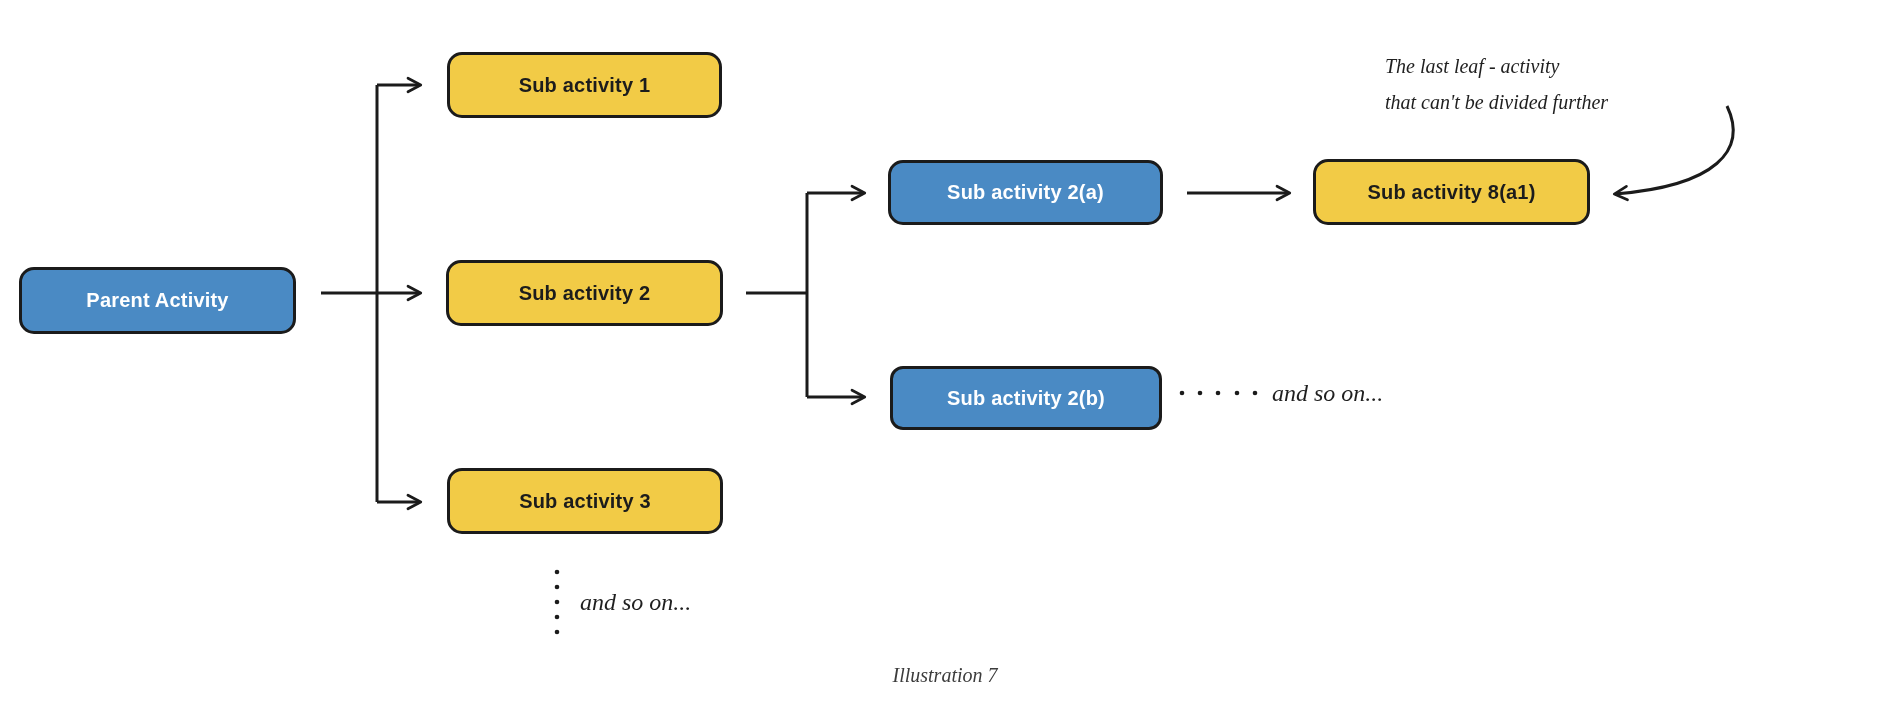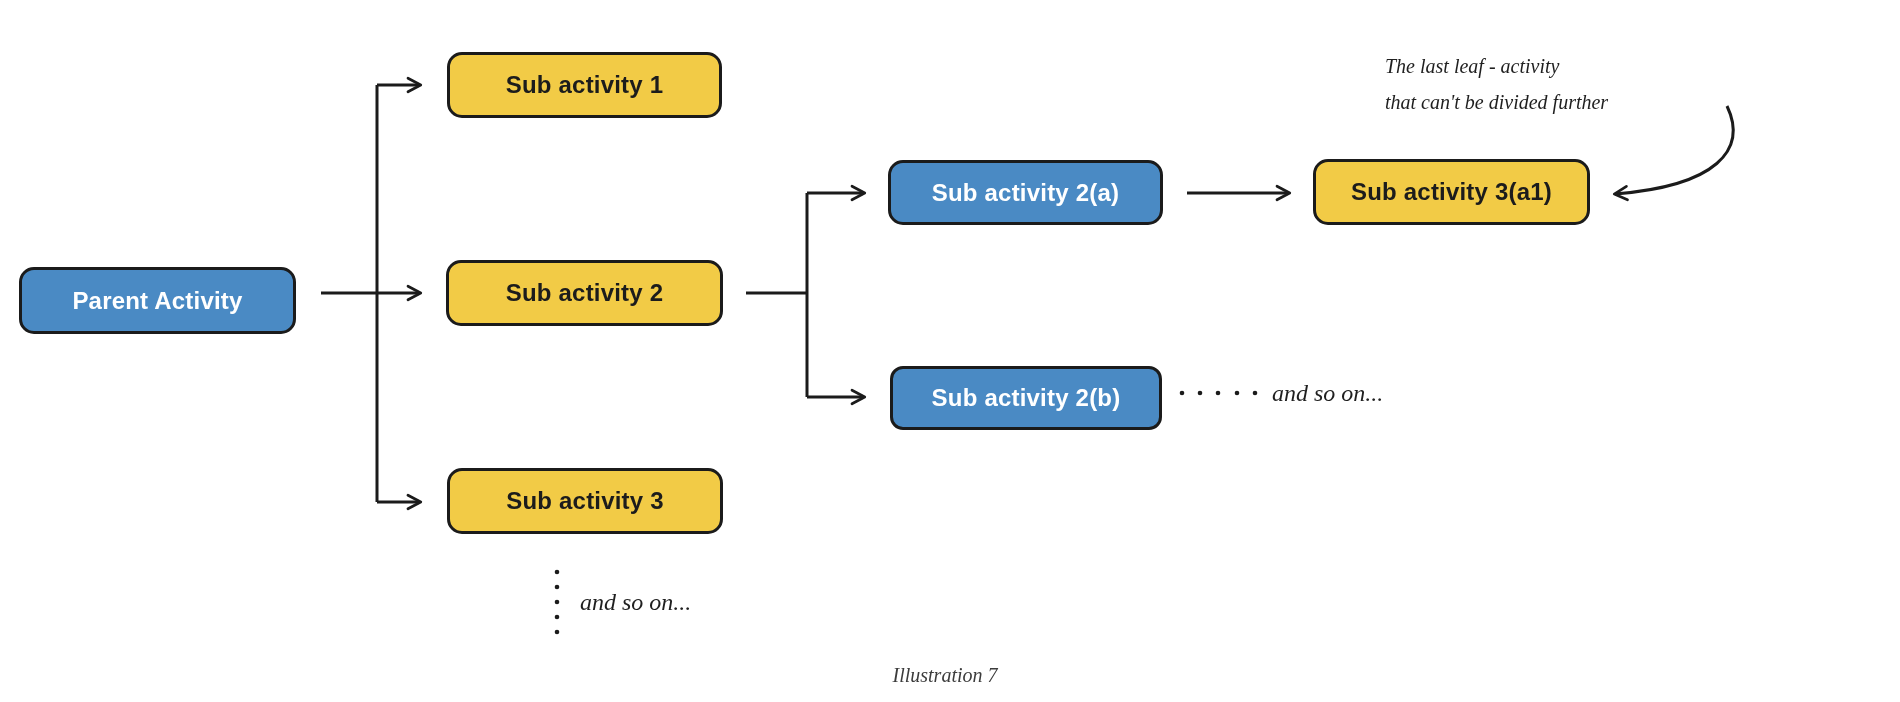--- a/index.html
+++ b/index.html
@@ -18,21 +18,21 @@
   }
   .node {
     position: absolute;
     box-sizing: border-box;
     border: 3px solid #1b1b1b;
     border-radius: 15px;
     display: flex;
     align-items: center;
     justify-content: center;
     font-weight: bold;
-    font-size: 24px;
+    font-size: 20px;
     letter-spacing: 0.2px;
     white-space: nowrap;
   }
   .node.blue   { background: #4a8ac4; color: #ffffff; }
   .node.yellow { background: #f2cb46; color: #1c1c1c; }
 
   .note {
     position: absolute;
     font-family: "Liberation Serif", serif;
     font-style: italic;
@@ -136,21 +136,21 @@
   <div class="node yellow n-sub3">
     <span>Sub activity 3</span>
   </div>
   <div class="node blue n-sub2a">
     <span>Sub activity 2(a)</span>
   </div>
   <div class="node blue n-sub2b">
     <span>Sub activity 2(b)</span>
   </div>
   <div class="node yellow n-sub2a1">
-    <span>Sub activity 3(a1)</span>
+    <span>Sub activity 8(a1)</span>
   </div>
 
   <div class="note annotation t-annotation">
     <div>The last leaf - activity</div>
     <div>that can't be divided further</div>
   </div>
 
   <div class="note and-so-on t-andsoon-h">and so on...</div>
 
   <div class="note and-so-on t-andsoon-v">and so on...</div>

